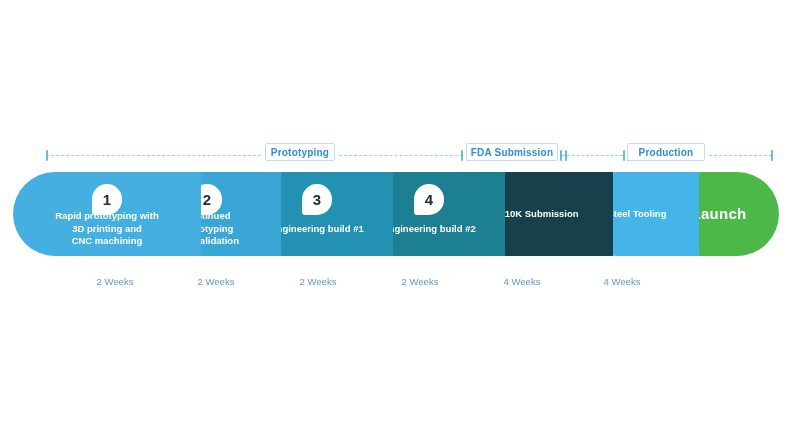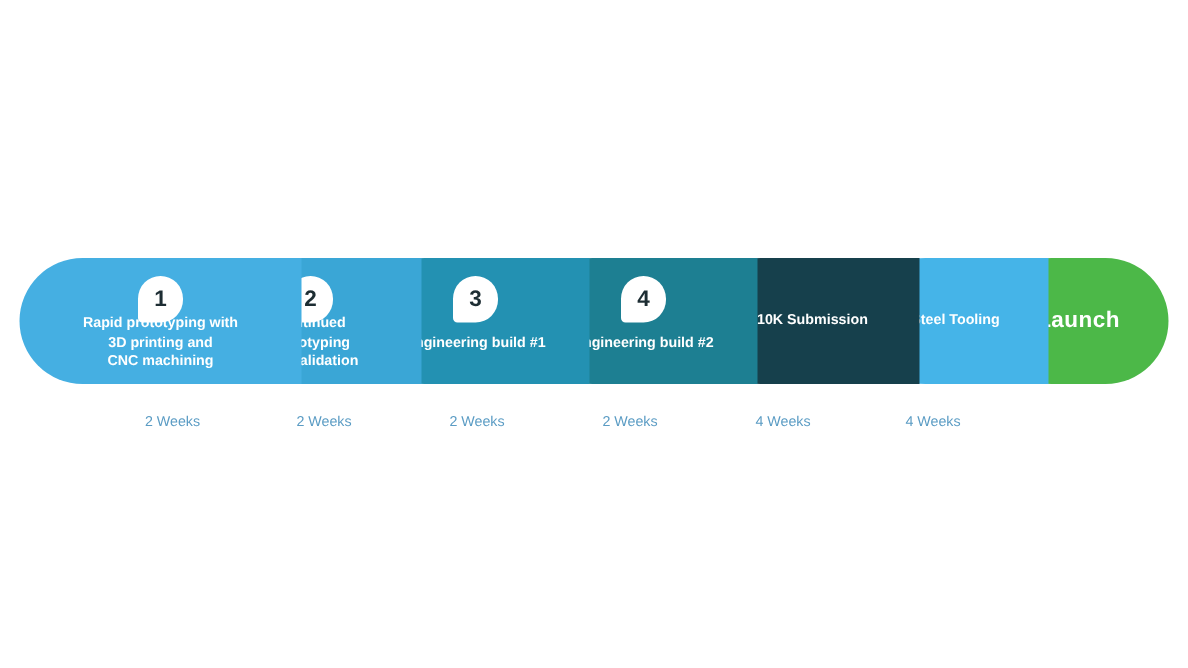--- a/index.html
+++ b/index.html
@@ -133,20 +133,37 @@
     font-size: 9.5px;
     white-space: nowrap;
     text-align: center;
   }
 </style>
 </head>
 <body>
 
 <div id="diagram">
 
+  <div class="phase-rail" id="phase-rail">
+      <div class="rail-line" style="left: 46px; width: 215px;"></div>
+      <div class="rail-line" style="left: 339px; width: 124px;"></div>
+      <div class="rail-line" style="left: 562px; width: 61px;"></div>
+      <div class="rail-line" style="left: 709px; width: 63px;"></div>
+      <div class="rail-cap" style="left: 46px;"></div>
+      <div class="rail-cap" style="left: 461px;"></div>
+      <div class="rail-cap" style="left: 466px;"></div>
+      <div class="rail-cap" style="left: 560px;"></div>
+      <div class="rail-cap" style="left: 565px;"></div>
+      <div class="rail-cap" style="left: 623px;"></div>
+      <div class="rail-cap" style="left: 627px;"></div>
+      <div class="rail-cap" style="left: 771px;"></div>
+      <div class="phase-box" style="left: 265px; width: 70px; color: rgb(43, 143, 208);">Prototyping</div>
+      <div class="phase-box" style="left: 466px; width: 92px; color: rgb(43, 143, 208);">FDA Submission</div>
+      <div class="phase-box" style="left: 627px; width: 78px; color: rgb(43, 143, 208);">Production</div>
+    </div>
 
   <div class="bar" id="bar">
       <div class="seg has-badge" style="left: 0px; width: 188px; background: rgb(69, 175, 226); z-index: 7; border-radius: 42px 0px 0px 42px;">
         <div class="badge">1</div>
         <div class="seg-label">Rapid prototyping with
 3D printing and
 CNC machining</div>
       </div>
       <div class="seg has-badge" style="left: 120px; width: 148px; background: rgb(58, 166, 214); z-index: 6; border-radius: 42px 0px 0px 42px;">
         <div class="badge">2</div>

